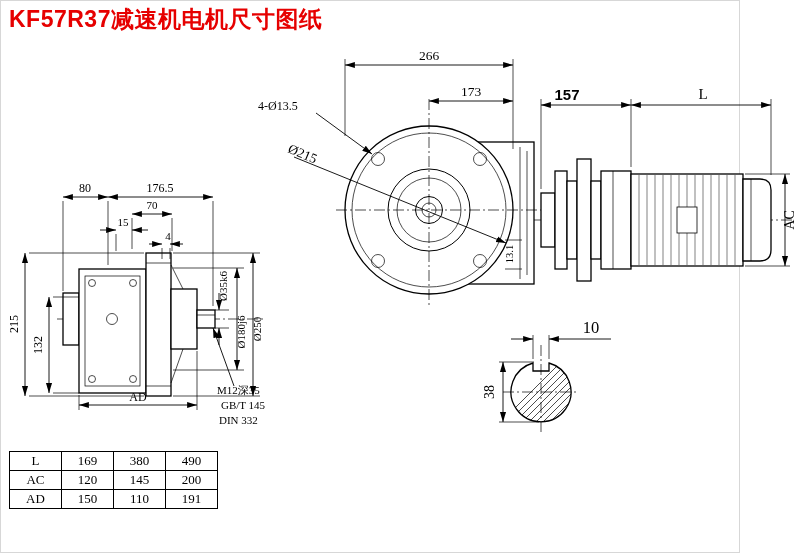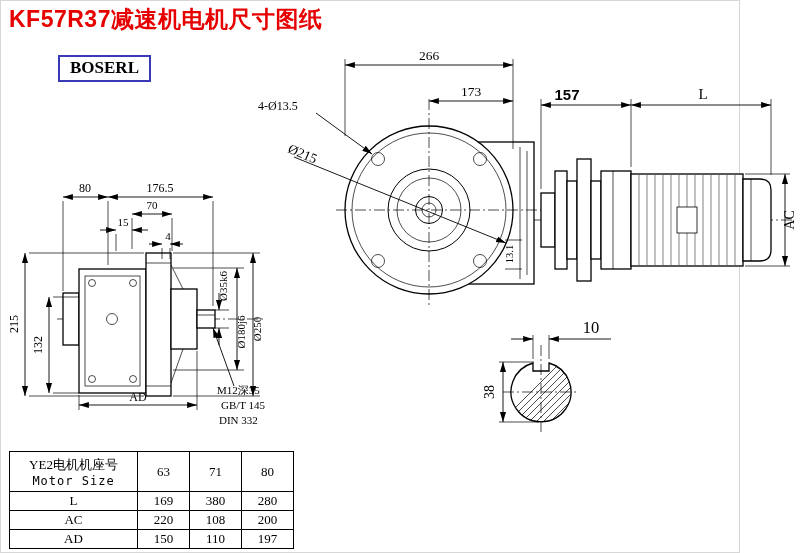--- a/index.html
+++ b/index.html
@@ -36,21 +36,20 @@
   table.spec td { border:1px solid #000; height:19px; min-width:52px; padding:0 3px; }
   table.spec td.hdr { width:128px; height:40px; }
   .mono { font-family:"DejaVu Sans Mono", monospace; font-size:12px; letter-spacing:1px; }
 </style>
 </head>
 <body>
 
 <div class="canvas">
 
   <div class="title">KF57R37减速机电机尺寸图纸</div>
-  <div class="logo">BOSERL</div>
 
   <svg class="drawing" width="800" height="553" viewBox="0 0 800 553">
     <defs>
       <marker id="arr" viewBox="0 0 10 10" refX="10" refY="5" markerWidth="11" markerHeight="11" orient="auto-start-reverse">
         <path d="M 0 1.9 L 10 5 L 0 8.1 z" fill="#000"></path>
       </marker>
       <clipPath id="shaftClip">
         <path d="M 532,362 L 532,370 L 548,370 L 548,362 A 30 30 0 1 1 532,362 Z"></path>
       </clipPath>
     </defs>
@@ -240,43 +239,34 @@
 
       <line class="ext" x1="533" y1="361" x2="498" y2="361"></line>
       <line class="ext" x1="538" y1="421" x2="498" y2="421"></line>
       <line class="dim" x1="502" y1="361" x2="502" y2="421" marker-start="url(#arr)" marker-end="url(#arr)"></line>
       <text class="t14 mid-anchor" x="493" y="391" transform="rotate(-90 493 391)">38</text>
     </g>
   </svg>
 
   <table class="spec">
     <tbody>
-        <tr>
-      <td class="hdr">
-        <div>YE2电机机座号</div>
-        <div class="mono">Motor Size</div>
-      </td>
-      <td>63</td>
-      <td>71</td>
-      <td>80</td>
-    </tr>
     <tr>
       <td>L</td>
       <td>169</td>
       <td>380</td>
-      <td>280</td>
+      <td>490</td>
     </tr>
     <tr>
       <td>AC</td>
-      <td>220</td>
-      <td>108</td>
+      <td>120</td>
+      <td>145</td>
       <td>200</td>
     </tr>
     <tr>
       <td>AD</td>
       <td>150</td>
       <td>110</td>
-      <td>197</td>
+      <td>191</td>
     </tr>
   </tbody>
     </table>
 
 </div>
 
 </body></html>

